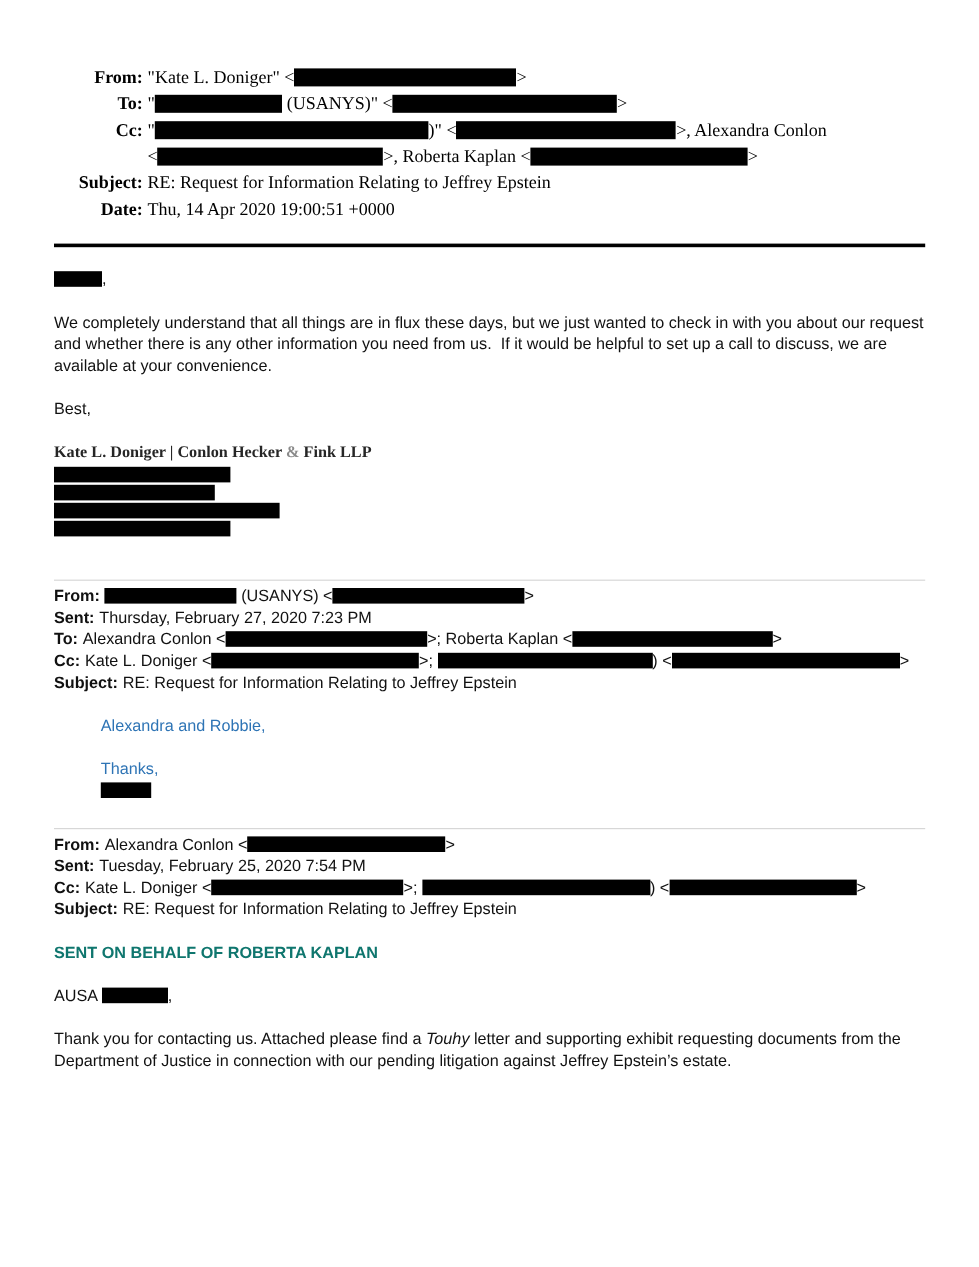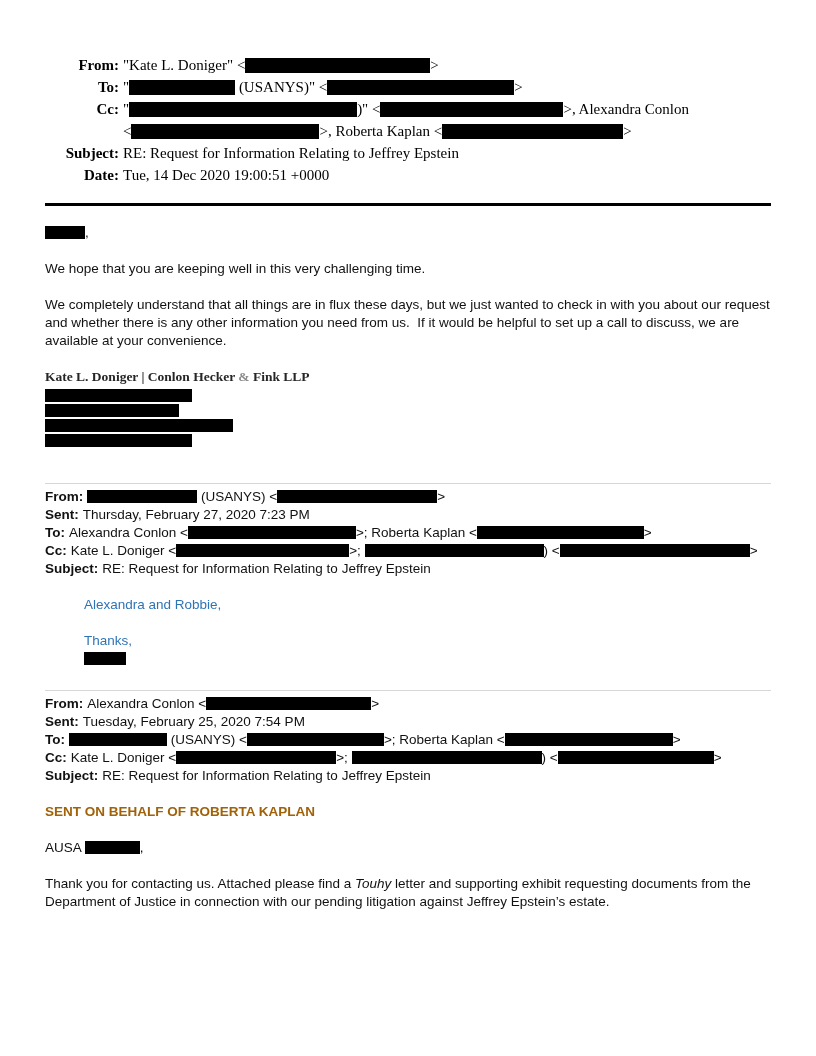--- a/index.html
+++ b/index.html
@@ -25,42 +25,42 @@
   .sep{height:1px;background:#d7d7d7;}
   .sep-a{margin-top:36px;}
   .sep-b{margin-top:22px;}
 
   .qhdr{margin-top:4px;}
   .qhdr .hrow{line-height:18px;}
   .qhdr .hlabel{font-weight:700;margin-right:4px;}
   .qhdr .redact{height:13px;vertical-align:-2px;}
 
   .blue{color:var(--reply-blue,#2E74B5);margin-left:39px;}
-  .behalf{font-weight:700;color:#a16207;}
+  .behalf{font-weight:700;color:#0f766e;}
   .ital{font-style:italic;}
 </style>
 </head>
 <body>
 
 <div class="page">
   <div class="content">
 
     <div class="serif-hdr">
         <div class="hrow"><span class="hlabel">From:</span><span class="hvalue"><span>"Kate L. Doniger" &lt;</span><span class="redact" style="width: 185px;"></span><span>&gt;</span></span></div>
         <div class="hrow"><span class="hlabel">To:</span><span class="hvalue"><span>"</span><span class="redact" style="width: 106px;"></span><span> (USANYS)" &lt;</span><span class="redact" style="width: 187px;"></span><span>&gt;</span></span></div>
         <div class="hrow"><span class="hlabel">Cc:</span><span class="hvalue"><span>"</span><span class="redact" style="width: 228px;"></span><span>)" &lt;</span><span class="redact" style="width: 183px;"></span><span>&gt;, Alexandra Conlon</span><br><span>&lt;</span><span class="redact" style="width: 188px;"></span><span>&gt;, Roberta Kaplan &lt;</span><span class="redact" style="width: 181px;"></span><span>&gt;</span></span></div>
         <div class="hrow"><span class="hlabel">Subject:</span><span class="hvalue"><span>RE: Request for Information Relating to Jeffrey Epstein</span></span></div>
-        <div class="hrow"><span class="hlabel">Date:</span><span class="hvalue"><span>Tue, 14 Dec 2020 19:00:51 +0000</span></span></div>
+        <div class="hrow"><span class="hlabel">Date:</span><span class="hvalue"><span>Thu, 14 Apr 2020 19:00:51 +0000</span></span></div>
       </div>
 
     <div class="rule"></div>
 
     <div class="para"><span class="redact" style="width: 40px;"></span><span>,</span></div>
-    <div class="para">We hope that you are keeping well in this very challenging time.</div>
     <div class="para">We completely understand that all things are in flux these days, but we just wanted to check in with you about our request and whether there is any other information you need from us.  If it would be helpful to set up a call to discuss, we are available at your convenience.</div>
+    <div class="para">Best,</div>
 
     <div class="sig-name"><span>Kate L. Doniger | Conlon Hecker </span><span class="amp">&amp;</span><span> Fink LLP</span></div>
     <div class="sig-bars">
         <div class="bar" style="width: 147px;"></div>
         <div class="bar" style="width: 134px;"></div>
         <div class="bar" style="width: 188px;"></div>
         <div class="bar" style="width: 147px;"></div>
       </div>
 
     <div class="sep sep-a"></div>
@@ -72,21 +72,20 @@
         <div class="hrow"><span class="hlabel">Subject:</span><span class="hvalue"><span>RE: Request for Information Relating to Jeffrey Epstein</span></span></div>
       </div>
 
     <div class="para blue">Alexandra and Robbie,</div>
     <div class="para blue"><span>Thanks,</span><br><span class="redact" style="width: 42px;"></span></div>
 
     <div class="sep sep-b"></div>
     <div class="qhdr">
         <div class="hrow"><span class="hlabel">From:</span><span class="hvalue"><span>Alexandra Conlon &lt;</span><span class="redact" style="width: 165px;"></span><span>&gt;</span></span></div>
         <div class="hrow"><span class="hlabel">Sent:</span><span class="hvalue"><span>Tuesday, February 25, 2020 7:54 PM</span></span></div>
-        <div class="hrow"><span class="hlabel">To:</span><span class="hvalue"><span class="redact" style="width: 98px;"></span><span> (USANYS) &lt;</span><span class="redact" style="width: 137px;"></span><span>&gt;; Roberta Kaplan &lt;</span><span class="redact" style="width: 168px;"></span><span>&gt;</span></span></div>
         <div class="hrow"><span class="hlabel">Cc:</span><span class="hvalue"><span>Kate L. Doniger &lt;</span><span class="redact" style="width: 160px;"></span><span>&gt;; </span><span class="redact" style="width: 190px;"></span><span>) &lt;</span><span class="redact" style="width: 156px;"></span><span>&gt;</span></span></div>
         <div class="hrow"><span class="hlabel">Subject:</span><span class="hvalue"><span>RE: Request for Information Relating to Jeffrey Epstein</span></span></div>
       </div>
 
     <div class="para behalf">SENT ON BEHALF OF ROBERTA KAPLAN</div>
     <div class="para"><span>AUSA </span><span class="redact" style="width: 55px;"></span><span>,</span></div>
     <div class="para"><span>Thank you for contacting us. Attached please find a </span><span class="ital">Touhy</span><span> letter and supporting exhibit requesting documents from the Department of Justice in connection with our pending litigation against Jeffrey Epstein’s estate.</span></div>
 
   </div>
 </div>

